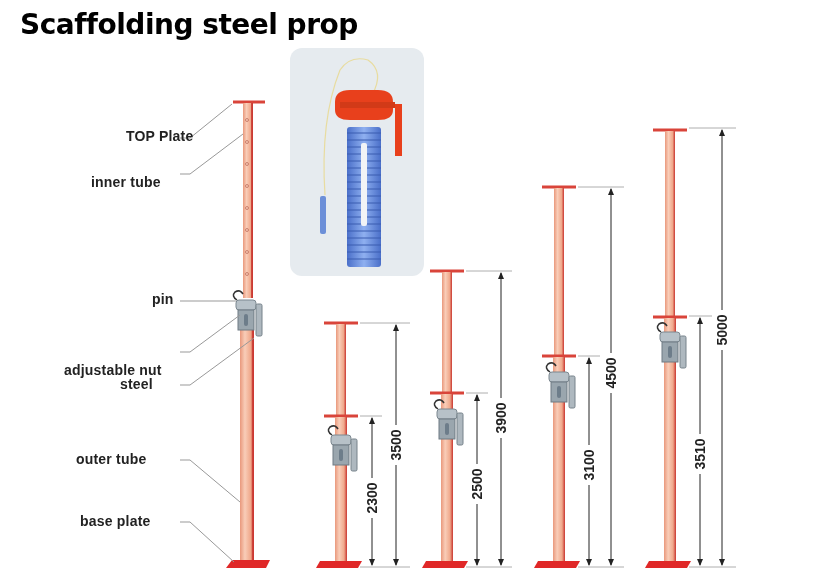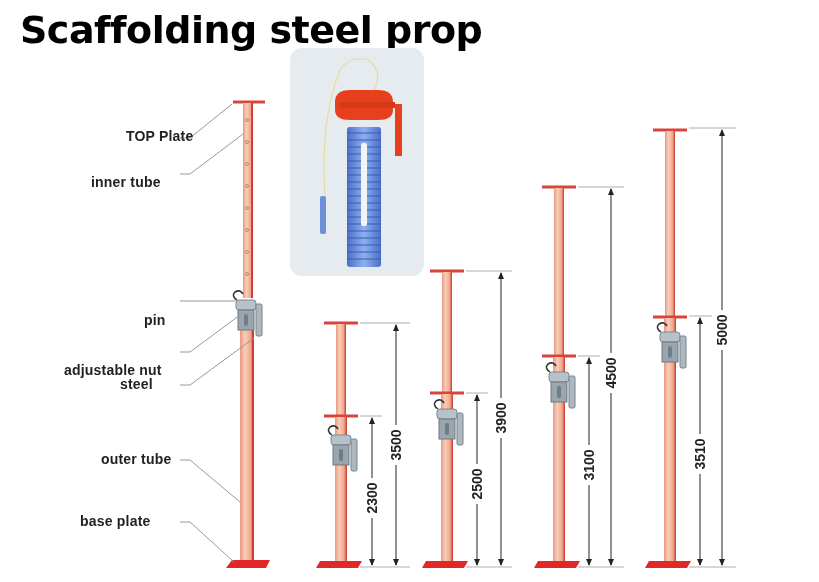--- a/index.html
+++ b/index.html
@@ -1,17 +1,17 @@
 <!DOCTYPE html>
 <html><head>
 <meta charset="utf-8">
 <style>
   html, body { margin:0; padding:0; background:#ffffff; }
   body { width:819px; height:582px; position:relative; overflow:hidden; font-family:"DejaVu Sans", sans-serif; }
-  .title { position:absolute; left:20px; top:8px; font-family:"DejaVu Sans", sans-serif; font-weight:bold; font-size:38px; color:#000; letter-spacing:-0.5px; }
+  .title { position:absolute; left:20px; top:8px; font-family:"DejaVu Sans", sans-serif; font-weight:bold; font-size:28px; color:#000; letter-spacing:-0.5px; }
   .label { position:absolute; font-family:"Liberation Sans", sans-serif; font-size:14px; color:#222; font-weight:bold; letter-spacing:0.2px; }
   svg.diagram { position:absolute; left:0; top:0; }
   .dim { font-family:"Liberation Sans", sans-serif; font-size:14px; fill:#222; font-weight:bold; }
 </style>
 </head>
 <body>
 
 <div class="title">Scaffolding steel prop</div>
 
 <svg class="diagram" width="819" height="582" viewBox="0 0 819 582">
@@ -206,17 +206,17 @@
     </g>
     <rect x="715" y="310" width="14" height="40" fill="#fff"></rect>
     <rect x="693" y="434" width="14" height="40" fill="#fff"></rect>
     <text class="dim" transform="translate(727,330) rotate(-90)" text-anchor="middle">5000</text>
     <text class="dim" transform="translate(705,454) rotate(-90)" text-anchor="middle">3510</text>
   </g>
 </svg>
 
 <div class="label" style="left:94px; top:128px;margin-left:32px;">TOP Plate</div>
 <div class="label" style="left:91px; top:164px;margin-top:10px;">inner tube</div>
-<div class="label" style="left:144px; top:291px;margin-top:21px;">pin</div>
+<div class="label" style="left:152px; top:291px;">pin</div>
 <div class="label" style="left:64px; top:362px;">adjustable nut</div>
 <div class="label" style="left:120px; top:376px;">steel</div>
-<div class="label" style="left:101px; top:451px;">outer tube</div>
+<div class="label" style="left:76px; top:451px;">outer tube</div>
 <div class="label" style="left:80px; top:513px;">base plate</div>
 
 </body></html>

